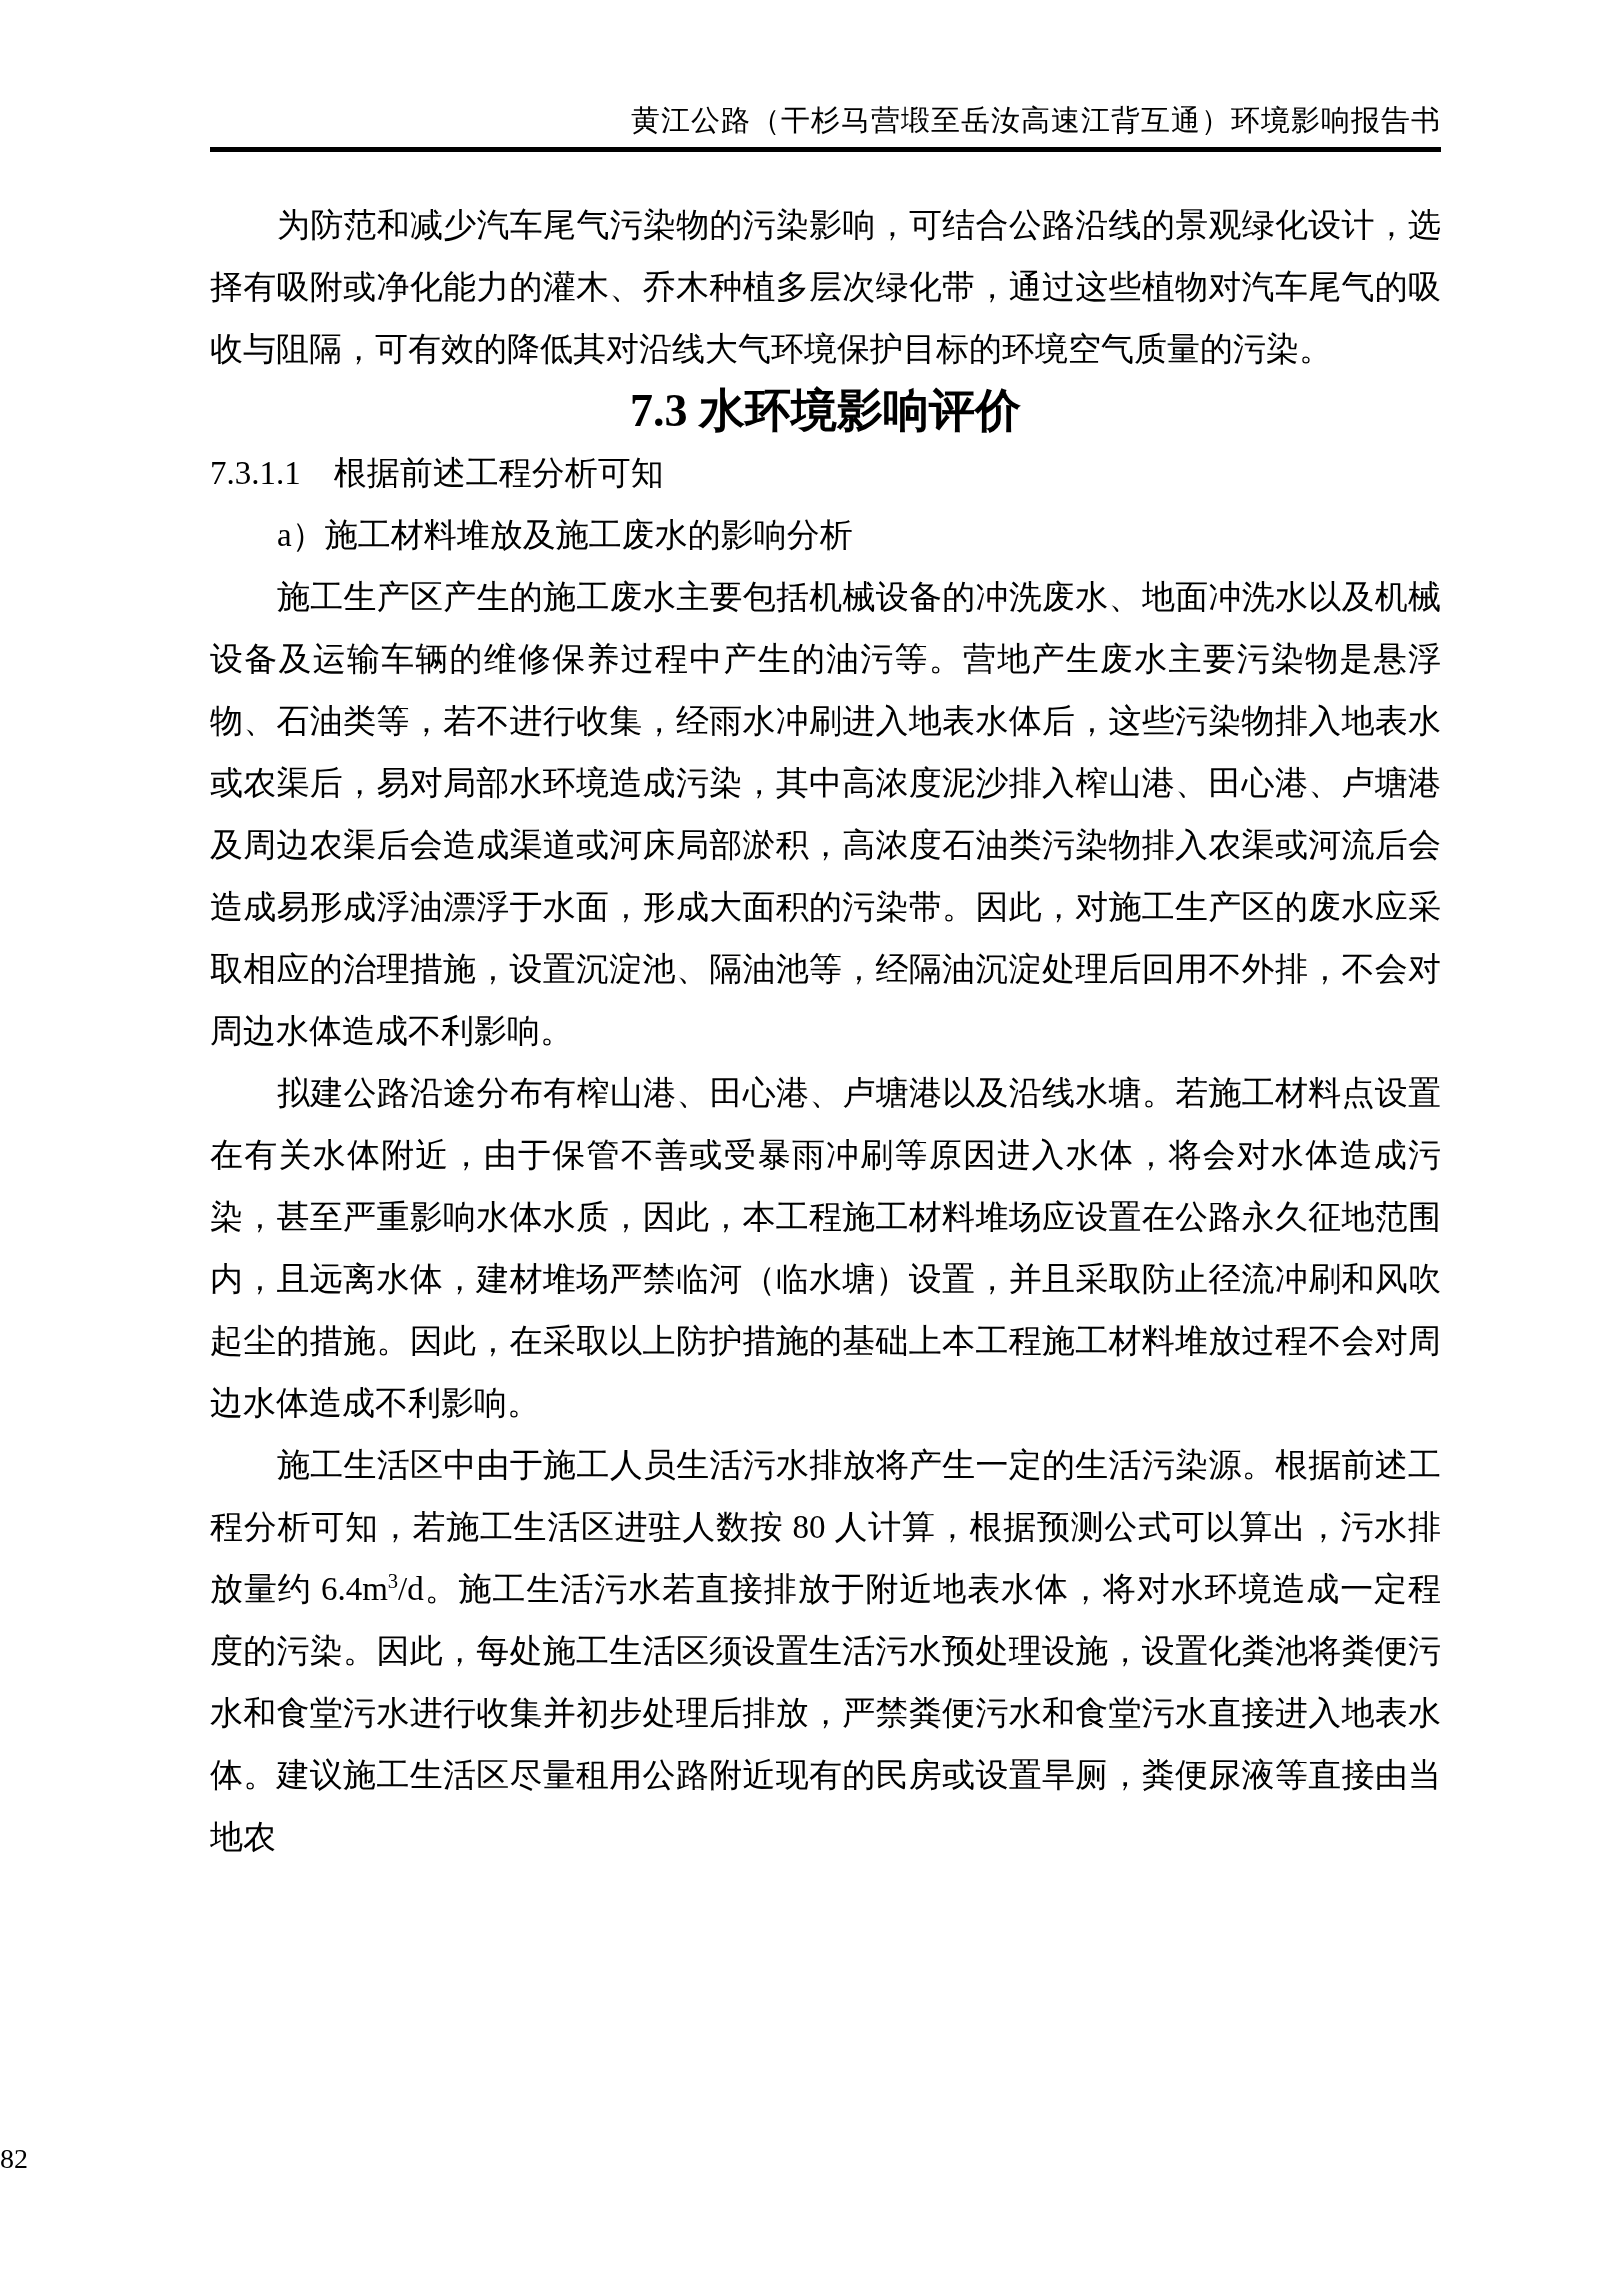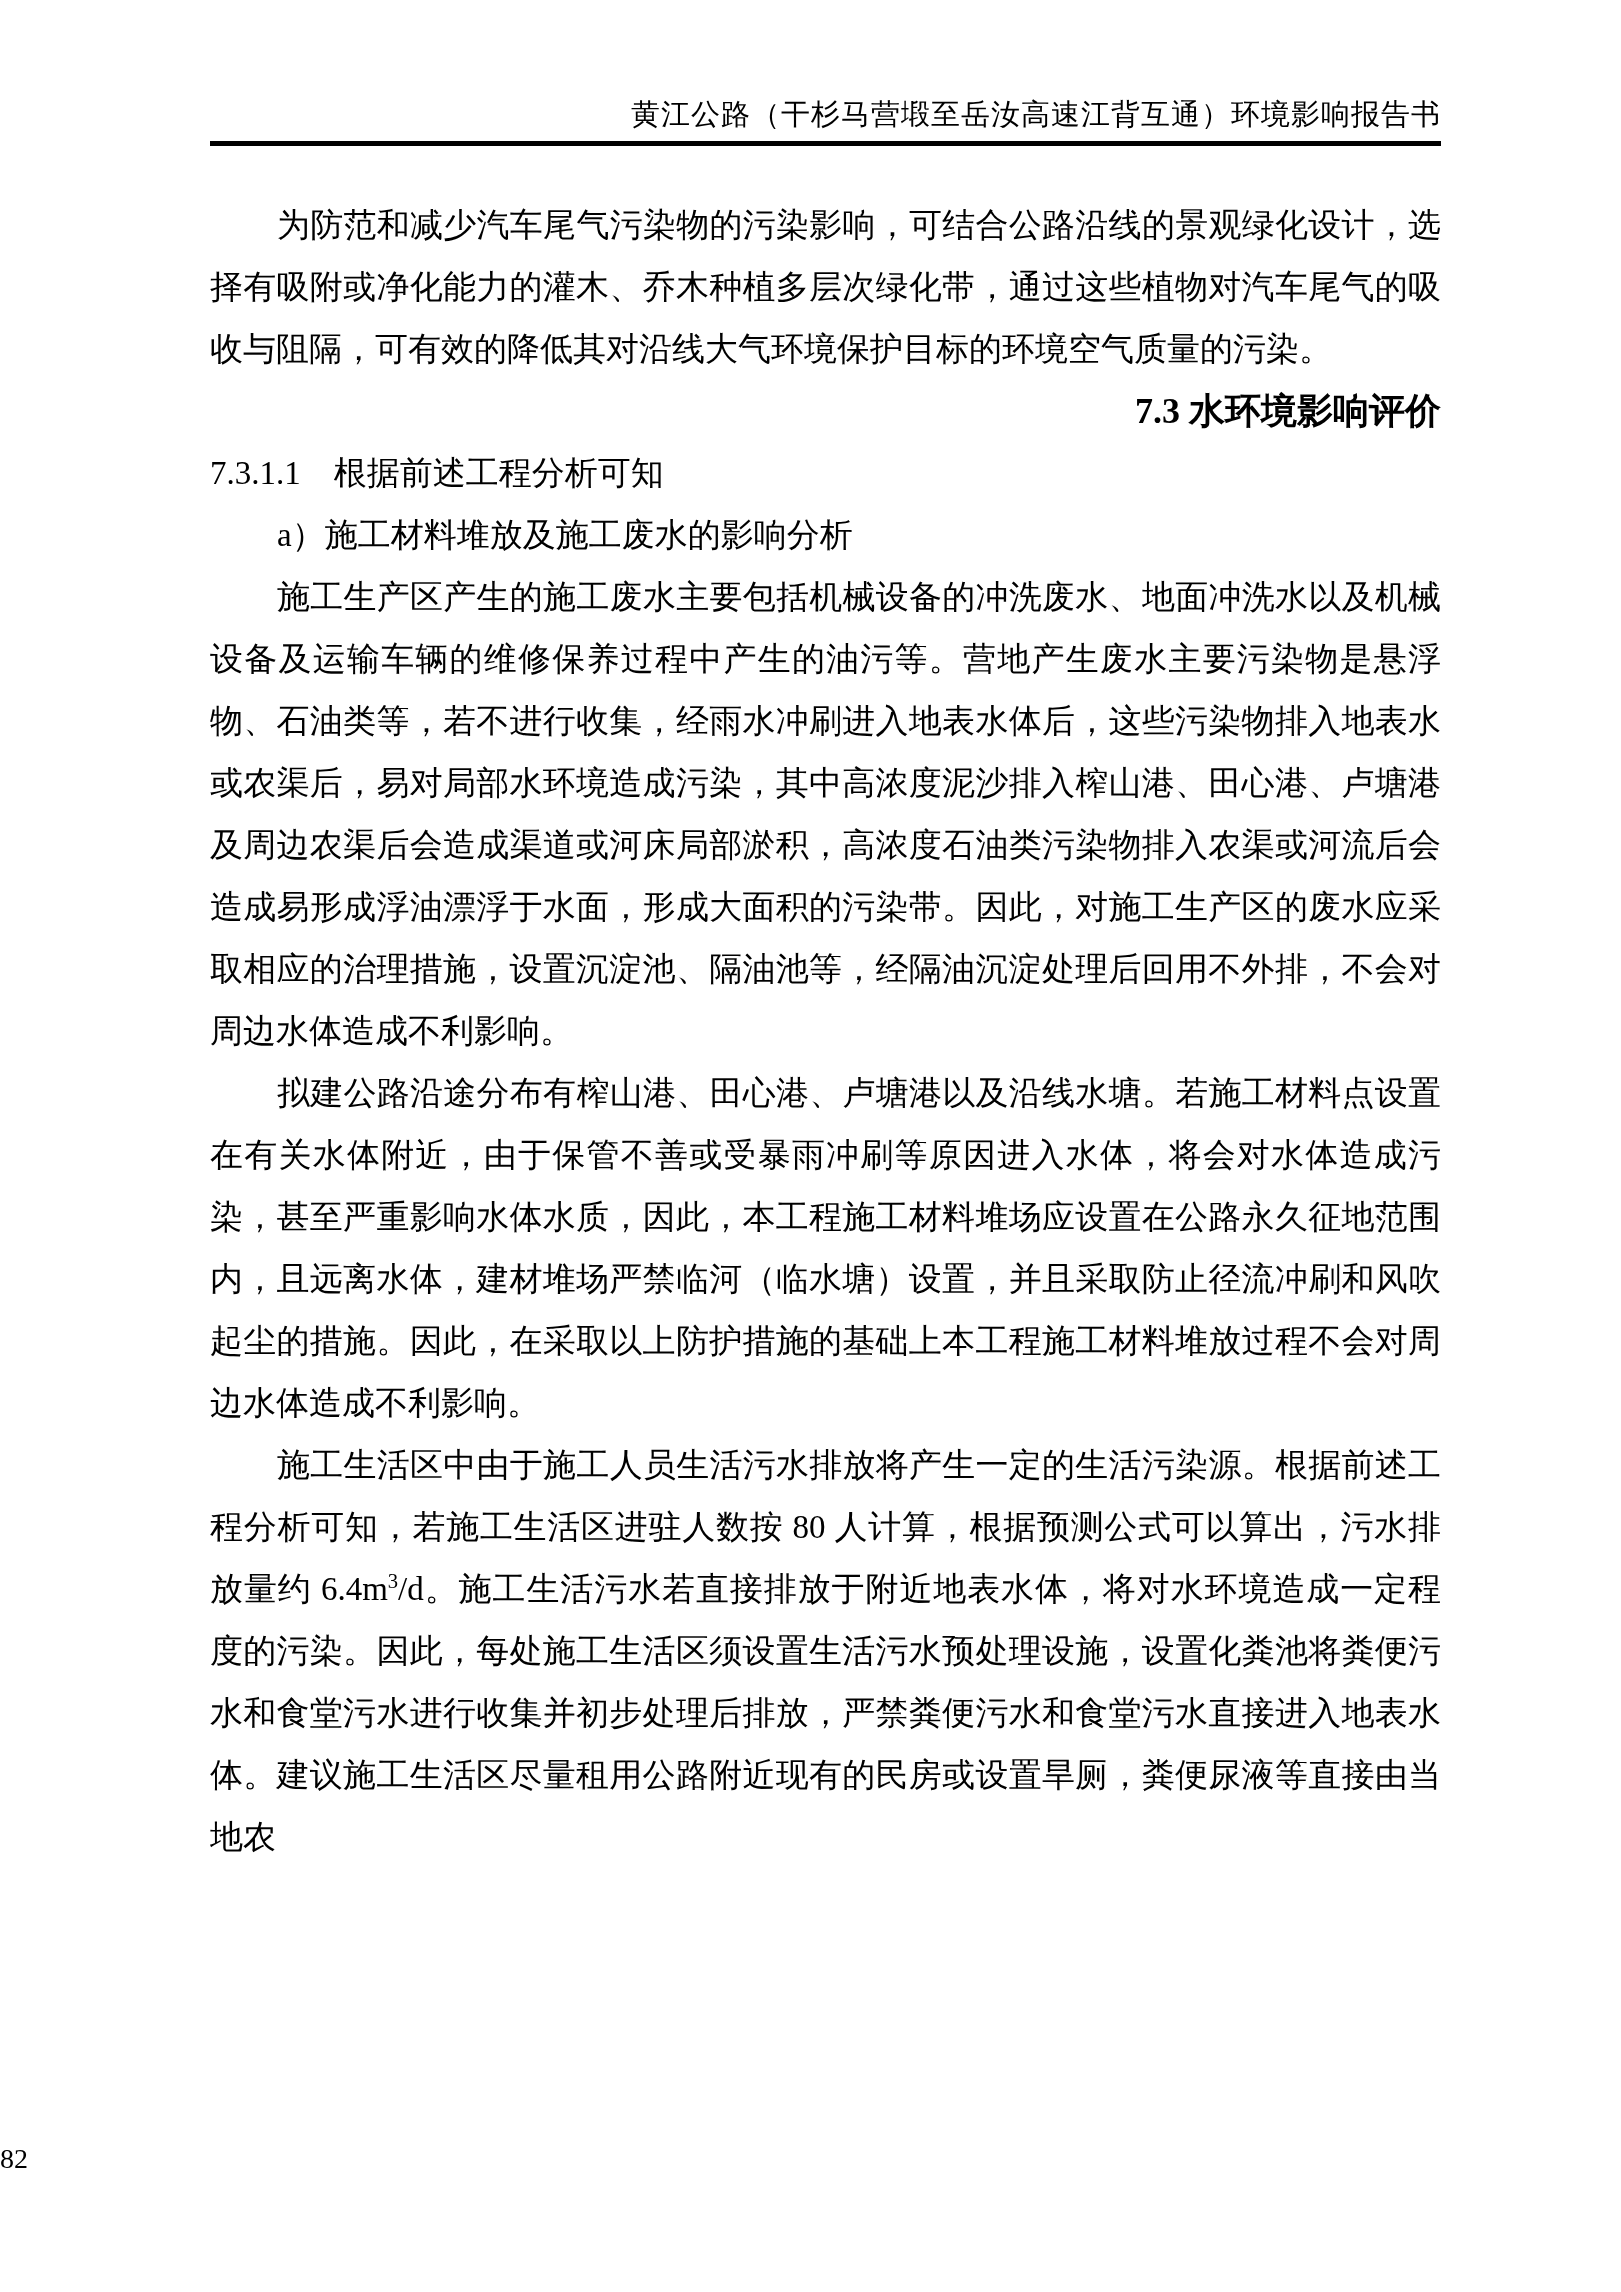--- a/index.html
+++ b/index.html
@@ -10,21 +10,21 @@
     height: 2293px;
     background: #ffffff;
     color: #000000;
     font-family: "Liberation Serif", "DejaVu Serif", serif;
     overflow: hidden;
   }
   .header {
     position: absolute;
     left: 210px;
     right: 180px;
-    top: 96px;
+    top: 102px;
   }
   .header-title {
     display: block;
     text-align: right;
     font-size: 29px;
     line-height: 37px;
     white-space: nowrap;
     letter-spacing: 1px;
   }
   .header-rule {
@@ -34,21 +34,21 @@
   }
   .content {
     position: absolute;
     left: 210px;
     width: 1231px;
     top: 194px;
     font-size: 33px;
     line-height: 62px;
   }
   .block { text-align: justify; white-space: pre-wrap; }
-  .block.h1 { font-weight: 700; font-size: 36px; text-align: right; }
+  .block.h1 { font-weight: 700; font-size: 46px; text-align: center; }
   .block.h2 { text-align: left; }
   .block.h3 { text-align: left; }
   .block.indent { text-indent: 67px; }
   .block sup {
     font-size: 20.6px;
     line-height: 0;
     vertical-align: super;
   }
   .footer {
     position: absolute;

